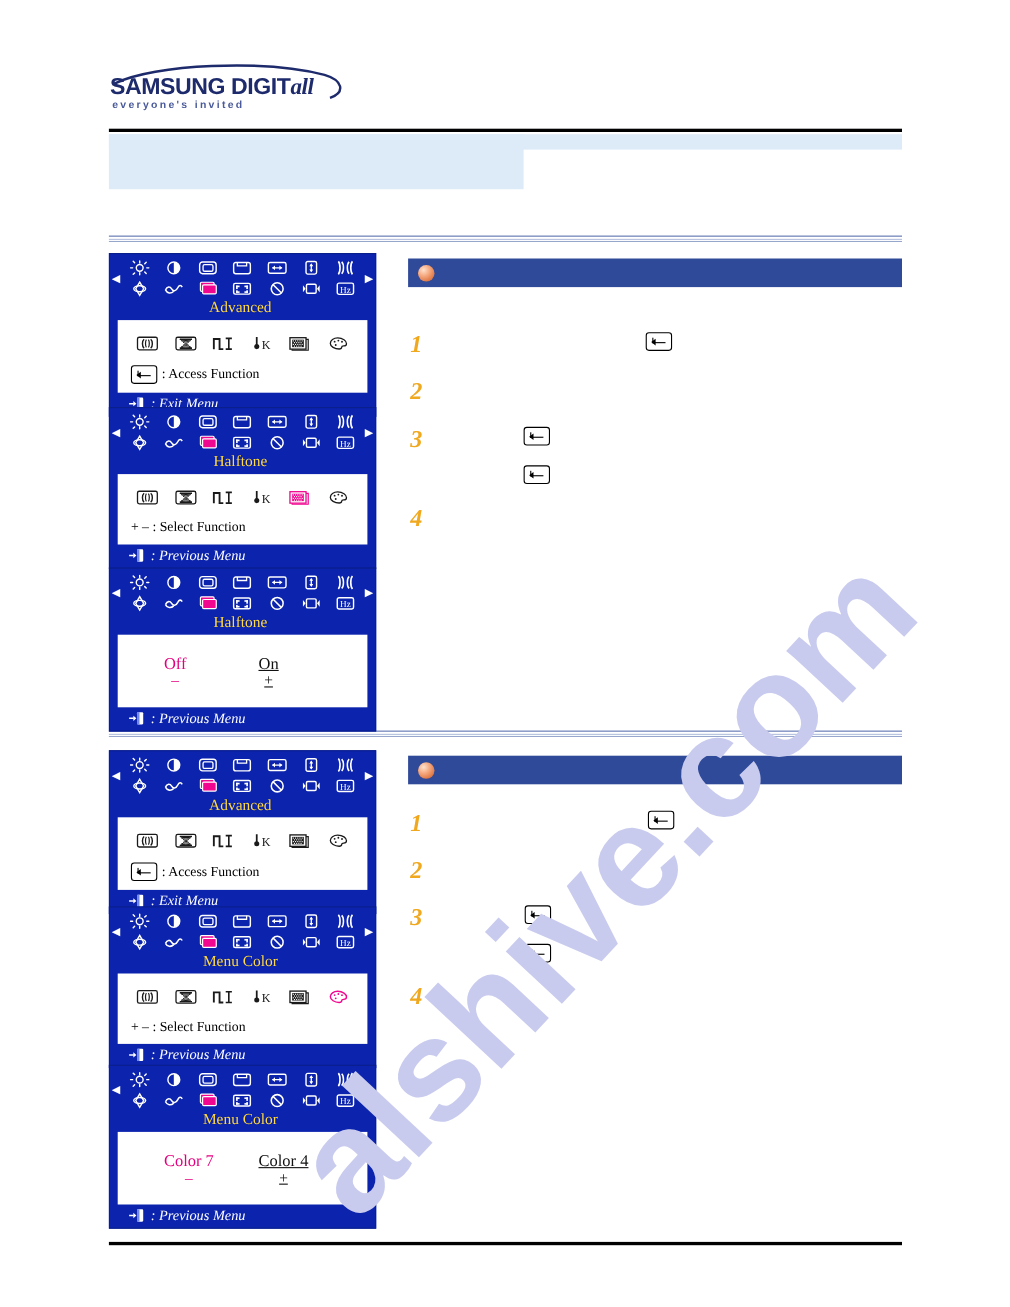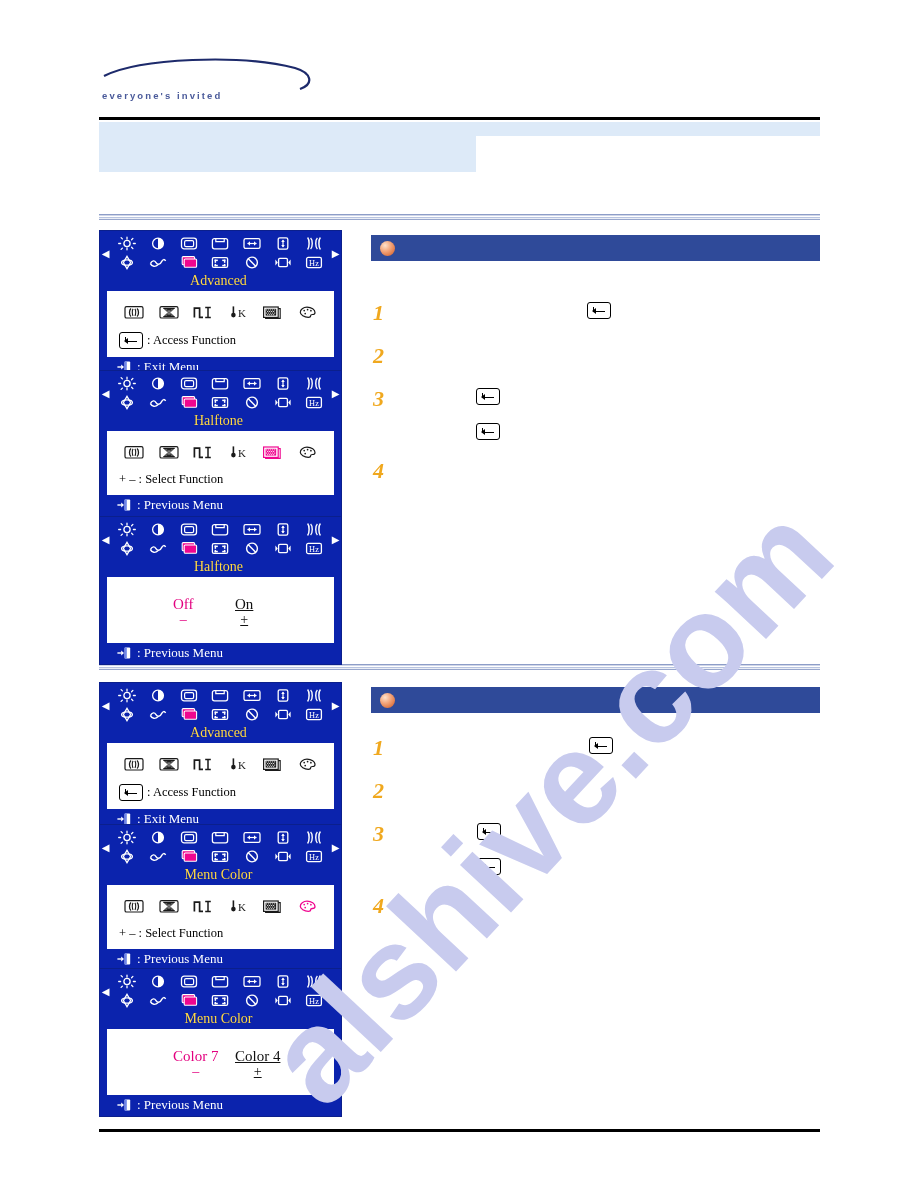--- a/index.html
+++ b/index.html
@@ -309,20 +309,21 @@
     white-space: nowrap;
   }
   .osd-bottom {
     color: #ffffff;
     font-size: 13px;
     padding: 2px 0 3px 16px;
     display: flex;
     align-items: center;
     gap: 5px;
     white-space: nowrap;
+    font-style: italic;
   }
   .exit-icon {
     display: inline-flex;
     align-items: center;
     gap: 1px;
   }
 
   
   .osd-values {
     background: #ffffff;
@@ -334,40 +335,41 @@
     position: absolute;
     text-align: center;
     font-size: 15px;
     line-height: 1.05;
   }
   .val .sign {
     display: block;
     font-size: 14px;
     color: inherit;
   }
-  .val-left  { left: 42px;  top: 20px; margin-left: 24px; }
+  .val-left  { left: 42px;  top: 20px; }
   .val-right { left: 128px; top: 20px; }
   .val-magenta { color: #e3007f; }
   .val-black   { color: #111111; text-decoration: underline; }
 </style>
 </head>
 <body>
 
 <div class="watermark">
   <div class="wm-text wm-1">alshive.com</div>
 </div>
 
 <div class="hdr-bluebox2"></div>
 <div class="hdr-bluebox"></div>
 <div class="hdr-blackbar"></div>
 
 <div class="logo-wrap">
   <svg class="logo-swoosh" viewBox="0 0 220 34">
     <path d="M4,20 C40,2 140,-2 195,12 C212,17 214,28 200,33" fill="none" stroke="#1d2a6b" stroke-width="2.2"></path>
   </svg>
+  <div class="logo-samsung"><span class="logo-digit">SAMSUNG DIGIT</span><span class="logo-all">all</span></div>
   <div class="logo-tag">everyone's invited</div>
 </div>
 
 <div class="rule-grad rule-top"></div>
 <div class="rule-grad rule-mid"></div>
 <div class="rule-black-bottom"></div>
 
 <div class="sec-bar sec-bar-1">
   <div class="bullet-sphere"></div>
   <div class="sec-bar-title"></div>

